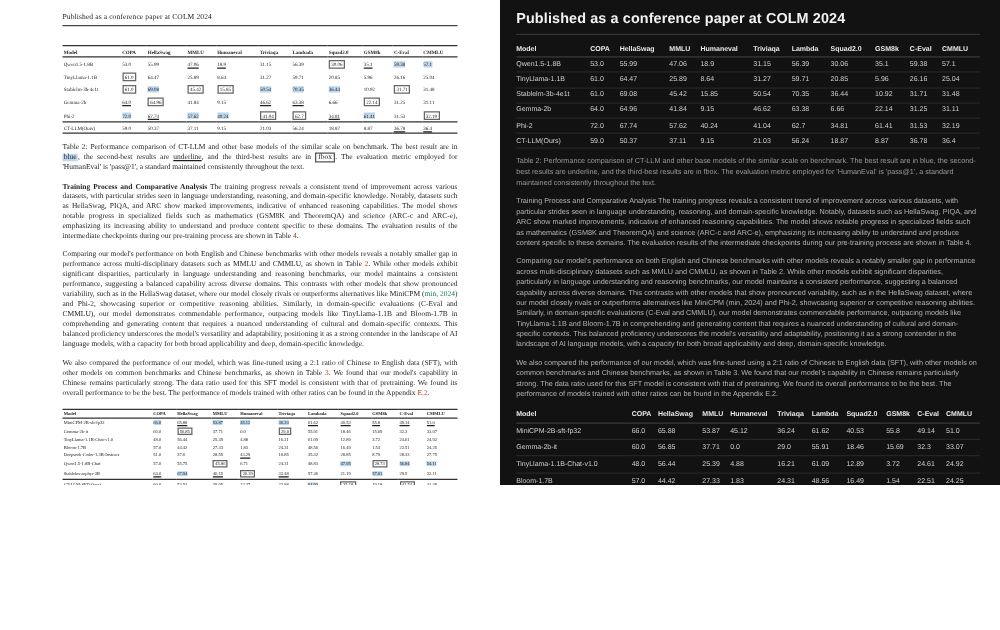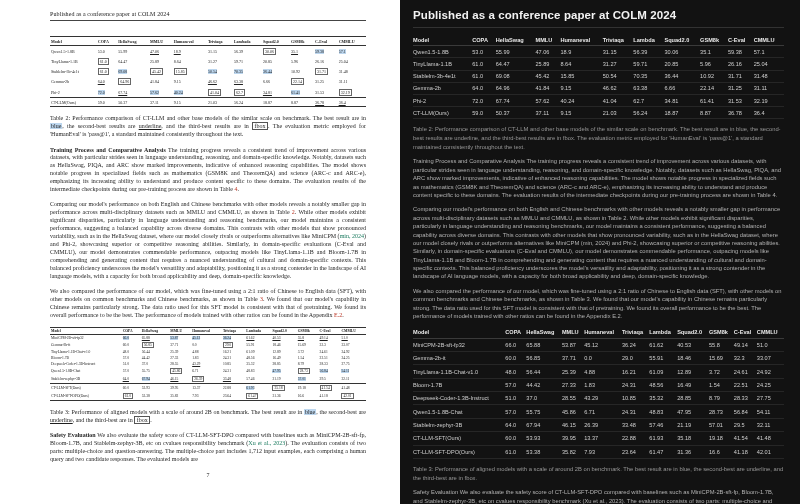--- a/index.html
+++ b/index.html
@@ -1,17 +1,17 @@
 <!DOCTYPE html>
 <html><head>
 <meta charset="utf-8">
 <style>
   html,body{margin:0;padding:0;background:#fff;}
   .screen{width:800px;height:504px;display:flex;overflow:hidden;position:relative;}
-  .page{box-sizing:border-box;height:504px;overflow:hidden;}
+  .page{box-sizing:border-box;height:388px;overflow:hidden;}
 
   
   .light{width:400px;background:#ffffff;font-family:"Liberation Serif","DejaVu Serif",serif;color:#1c1c1c;padding:11px 34px 0 50px;}
   .lp-head{font-size:6px;color:#222;border-bottom:0.7px solid #444;padding-bottom:3px;margin-bottom:15px;letter-spacing:.1px;white-space:nowrap;}
   .lt{width:100%;border-collapse:collapse;font-size:4px;color:#222;border-top:1px solid #333;border-bottom:1px solid #333;margin:0 0 8px 0;}
   .lt th{font-weight:bold;text-align:left;padding:1.6px 1px;border-bottom:0.7px solid #333;white-space:nowrap;}
   .lt td{padding:1.6px 1px;white-space:nowrap;}
   .lt tr.rulegap td{border-top:0.7px solid #333;}
   .t3{font-size:3.6px;}
   .t3 th,.t3 td{padding:1px 1px;}

